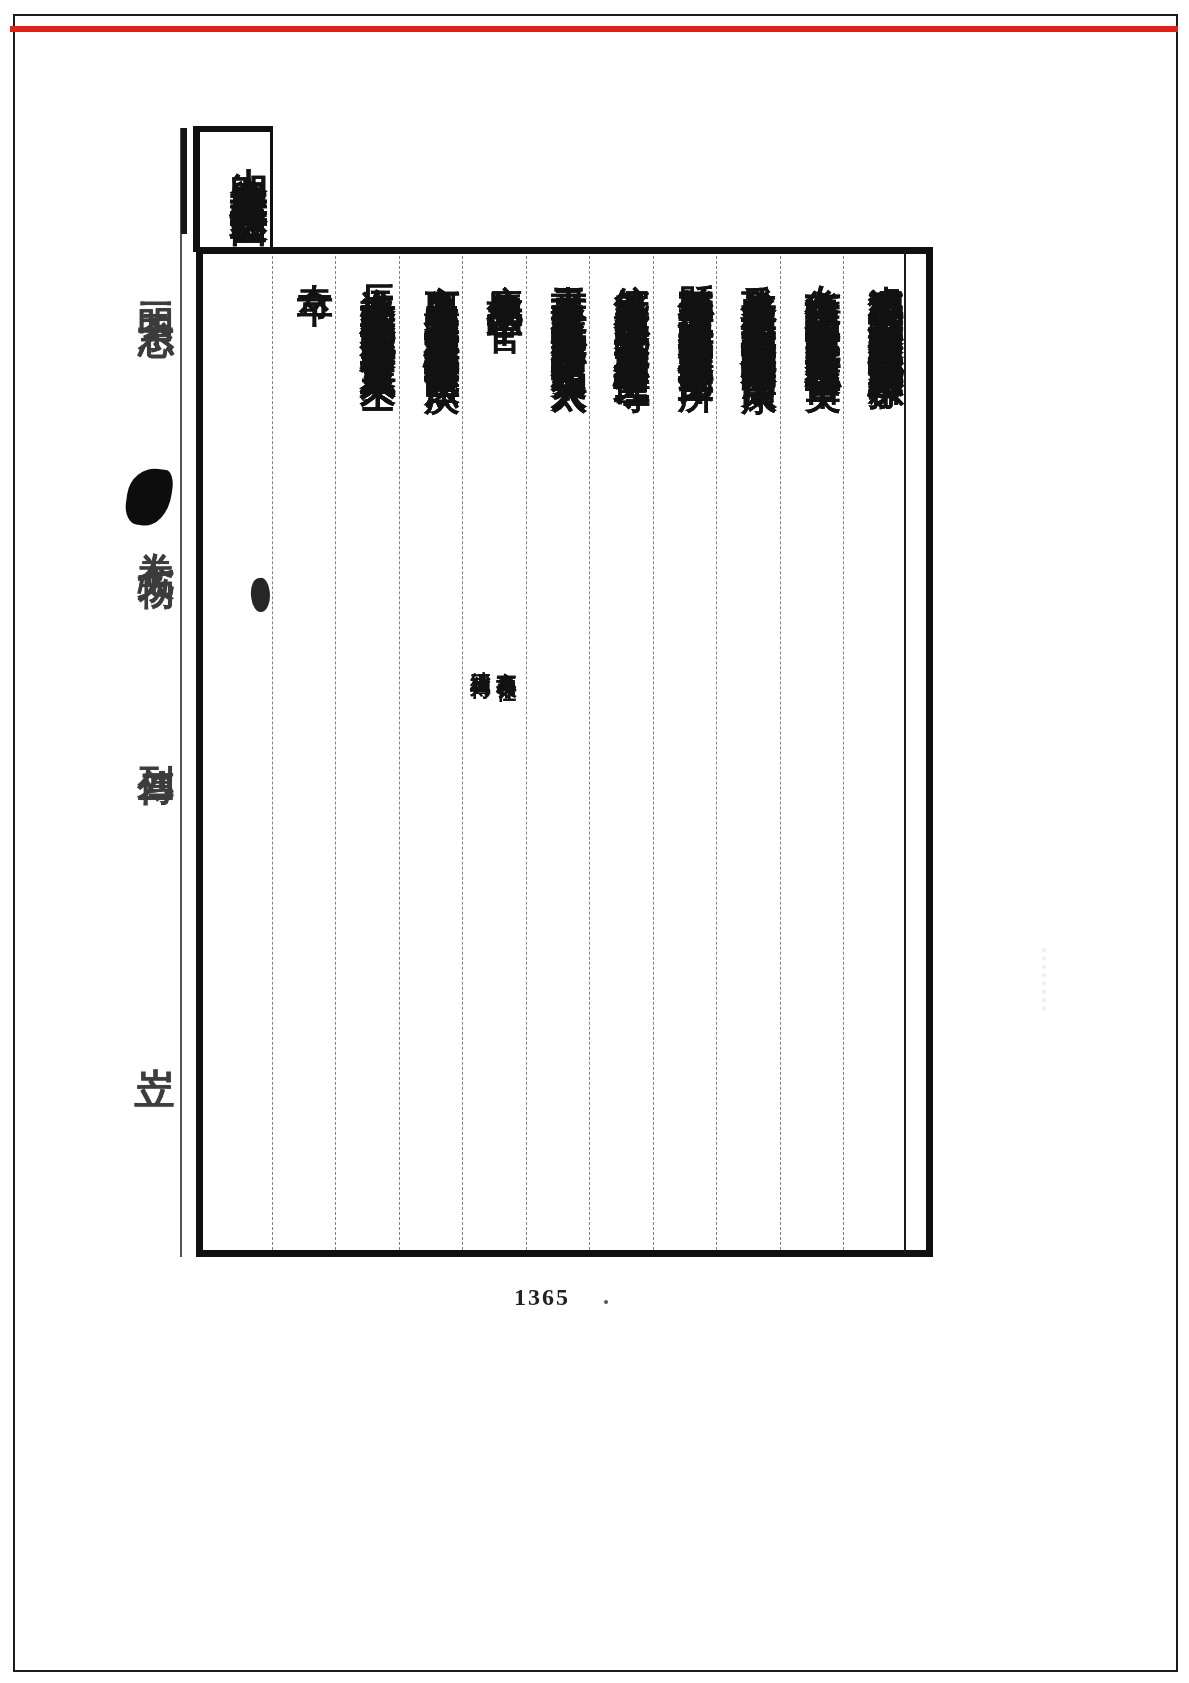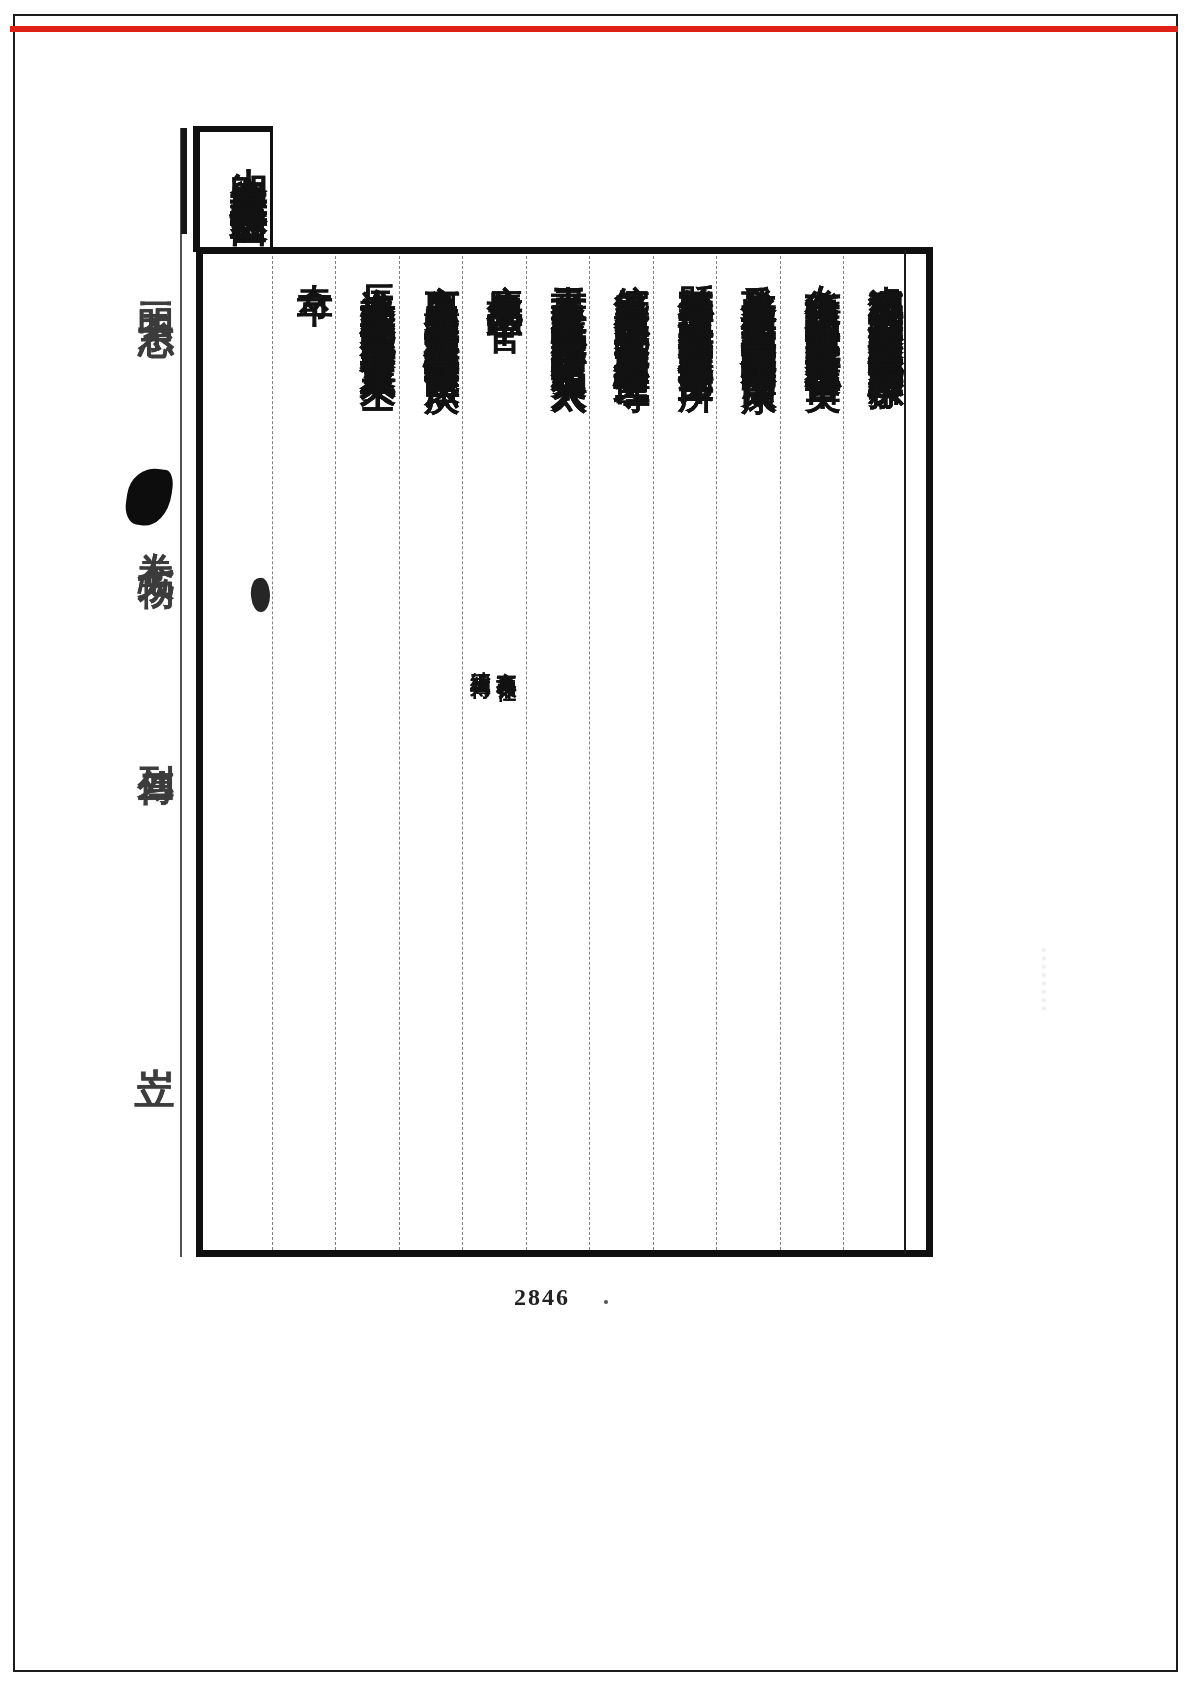--- a/index.html
+++ b/index.html
@@ -99,18 +99,18 @@
   <div class="headcol">上卽命與校皇輿表事竣乙酉</div>
 
   <div class="spine-item" style="top:274px;letter-spacing:6px">三明系志</div>
   <div class="spine-item" style="top:524px;letter-spacing:7px">卷七人物</div>
   <div class="spine-item" style="top:736px;letter-spacing:6px">列傳二</div>
   <div class="spine-item" style="top:1036px;font-size:40px">岦</div>
 
   <div class="blotch1"></div>
   <div class="blotch2"></div>
 
-  <div class="page-num">2846</div>
+  <div class="page-num">1365</div>
   <div class="speck"></div>
 
   <div class="margin-smudge">········</div>
 
 </div>
 
 </body></html>

